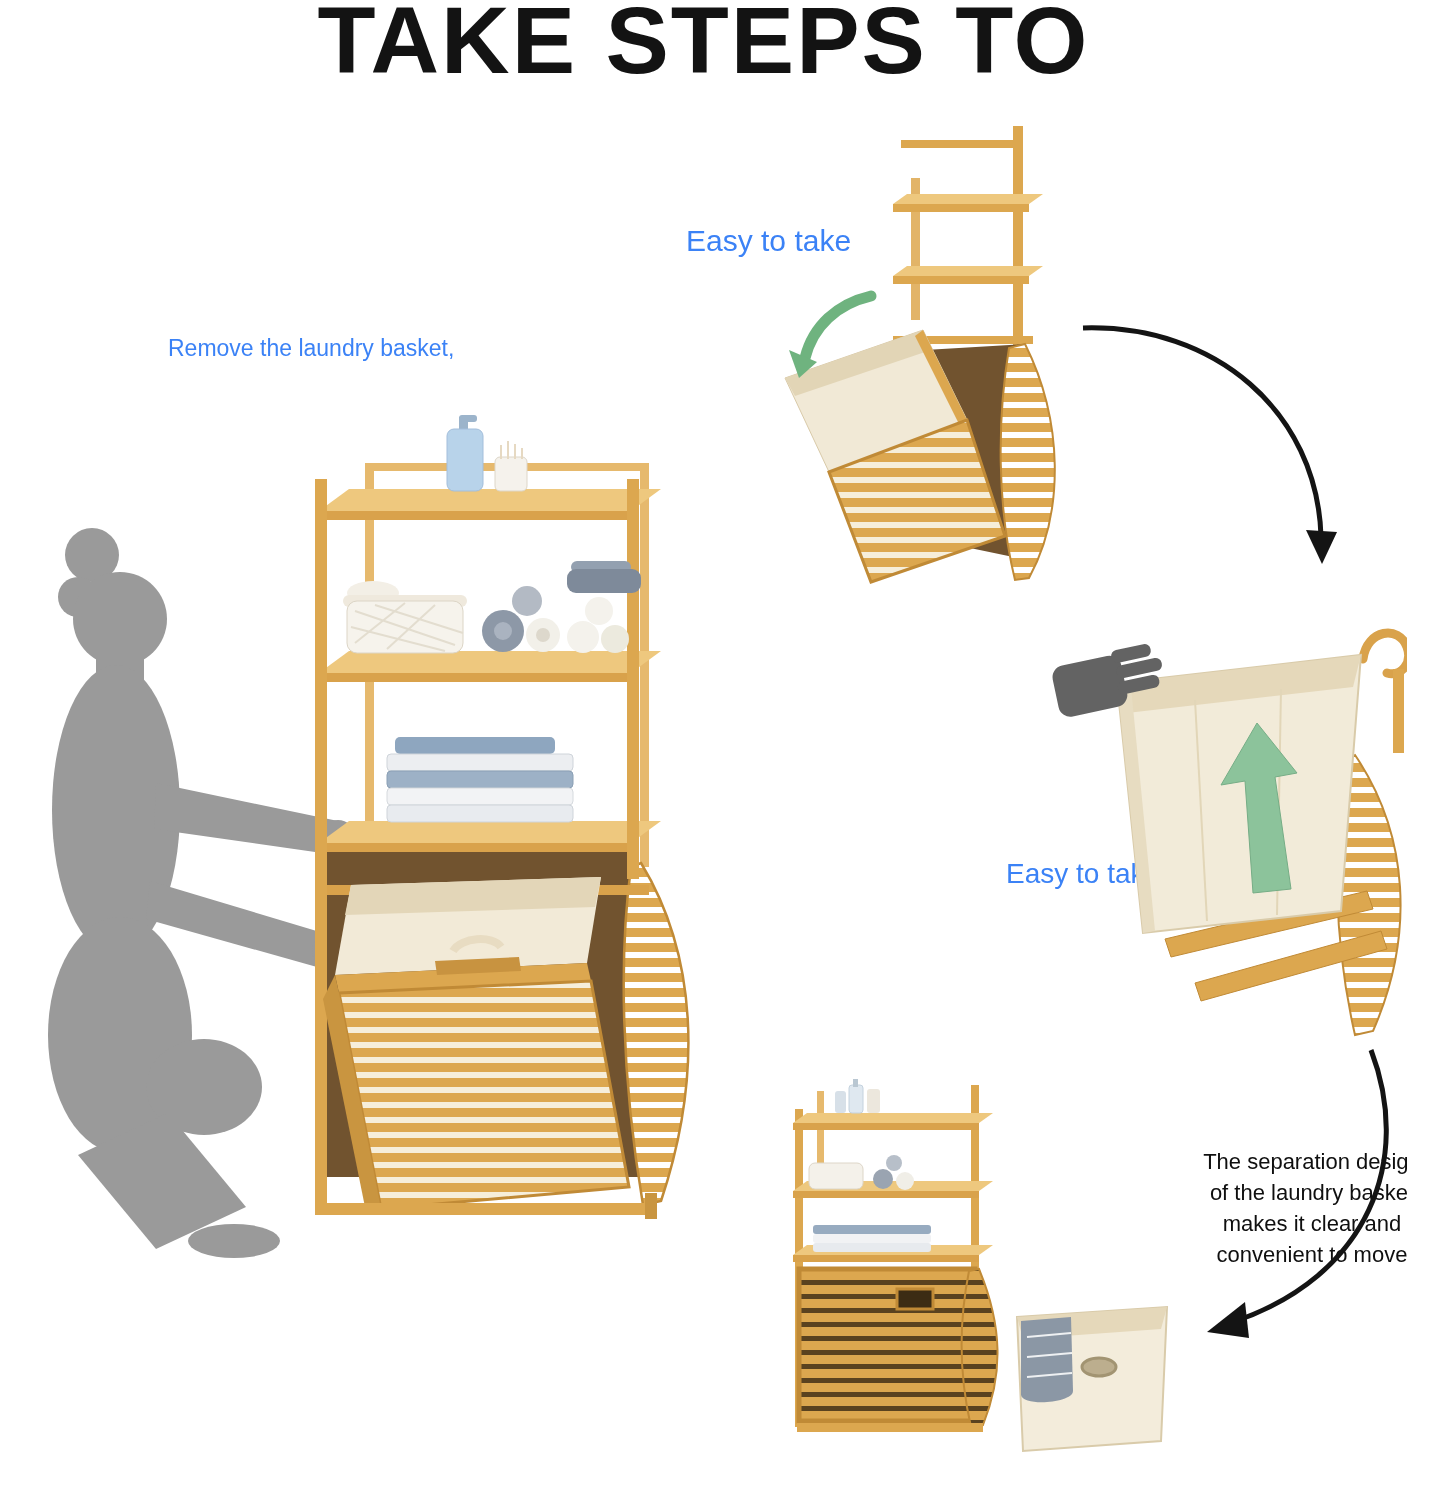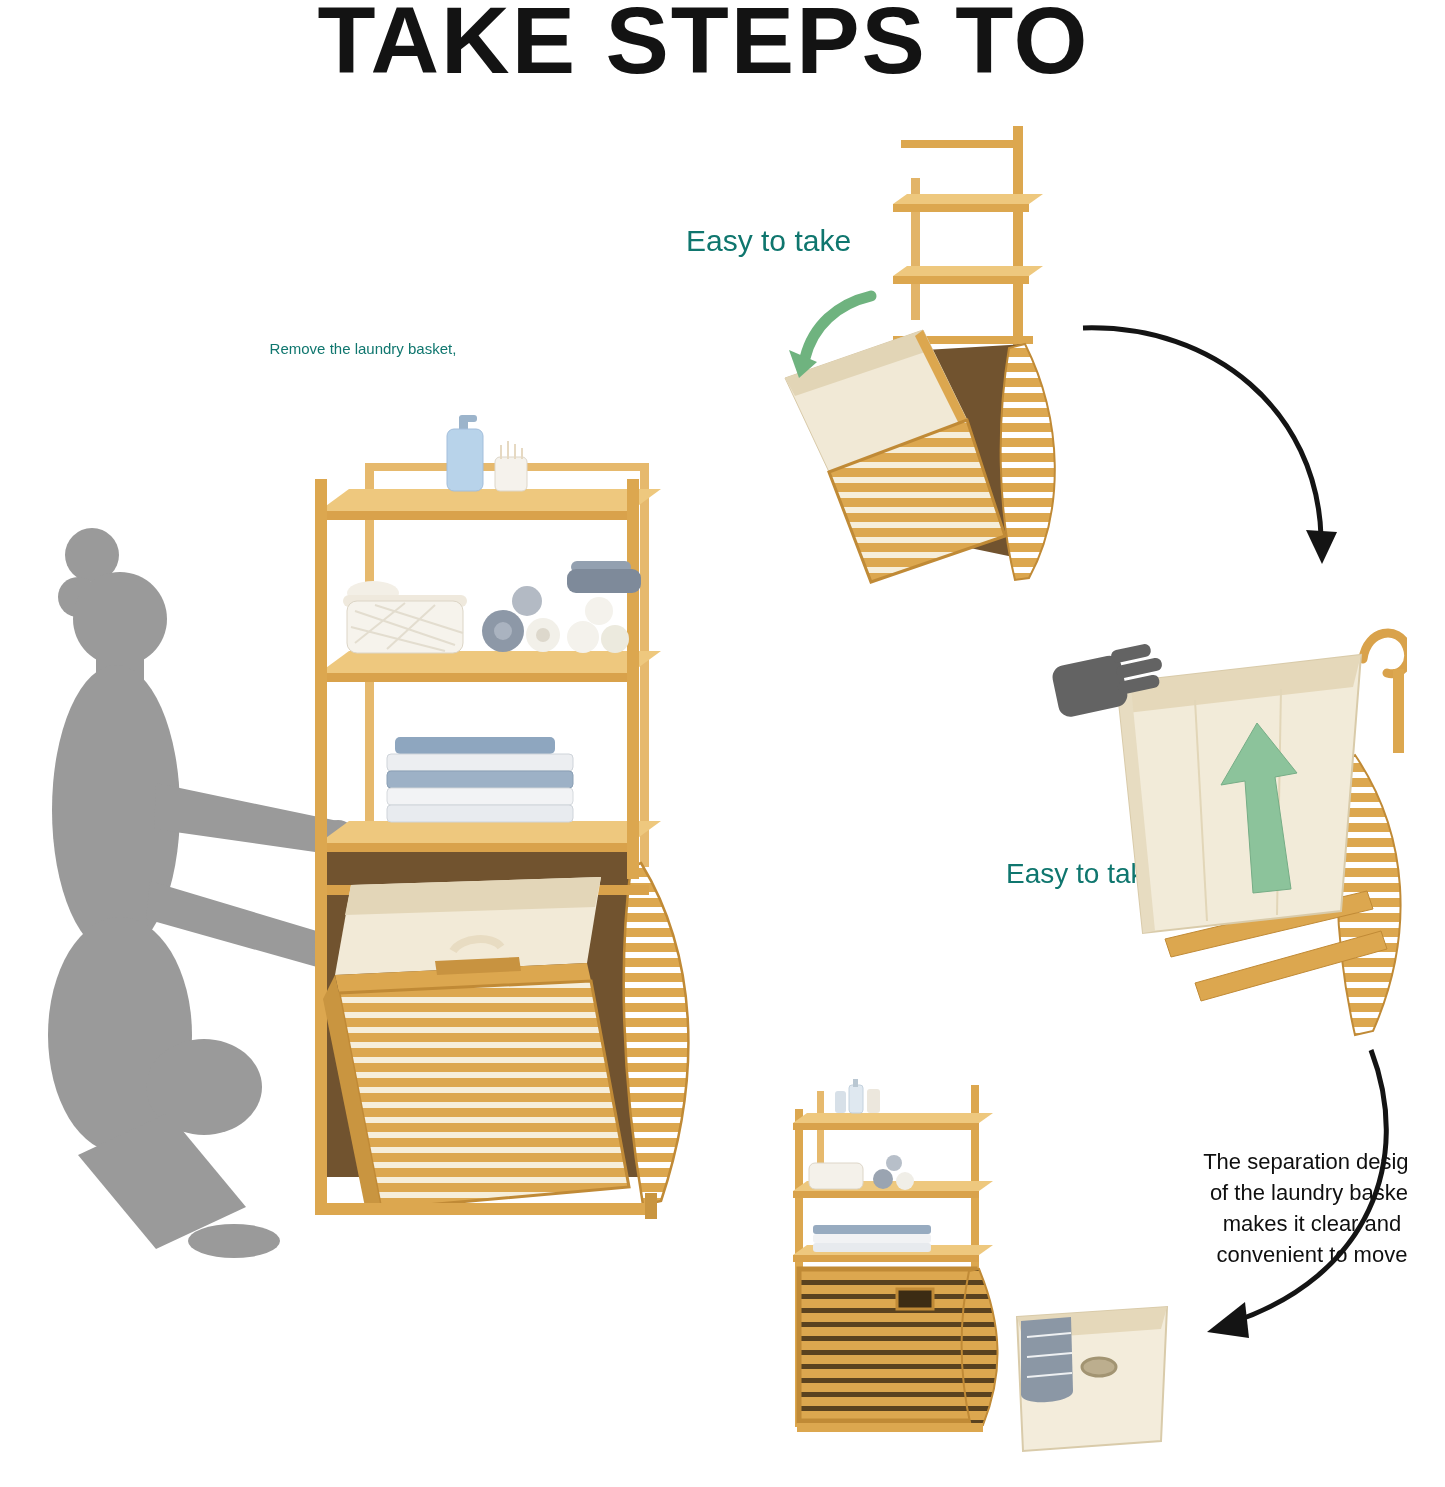--- a/index.html
+++ b/index.html
@@ -13,24 +13,24 @@
     --ink:#141414;
     --panel-dark:#71532f;
   }
   html,body{margin:0;padding:0;background:#ffffff;}
   body{font-family:"Liberation Sans", sans-serif;color:var(--ink);}
   .stage{position:relative;width:1407px;height:1487px;background:#fff;overflow:hidden;}
   .page-title{
     position:absolute;top:-14px;left:0;width:100%;text-align:center;
     font-size:95px;font-weight:700;letter-spacing:2px;color:#131313;white-space:nowrap;
   }
-  .caption{position:absolute;color:#0f766e;}
+  .caption{position:absolute;color:#3b82f6;}
   .caption-remove{
-    left:168px;top:326px;width:390px;text-align:center;
-    font-size:15px;font-weight:500;line-height:45px;
+    left:168px;top:326px;width:390px;text-align:left;
+    font-size:23px;font-weight:500;line-height:45px;
   }
   .caption-easy-top{left:686px;top:224px;font-size:30px;font-weight:400;}
   .caption-easy-mid{left:1006px;top:858px;font-size:28px;font-weight:400;}
   .caption-separation{
     left:1192px;top:1146px;width:240px;text-align:center;
     font-size:22px;font-weight:500;line-height:31px;color:#0f0f0f;
   }
   .art{position:absolute;}
   .art svg{display:block;width:100%;height:100%;}
 </style>

